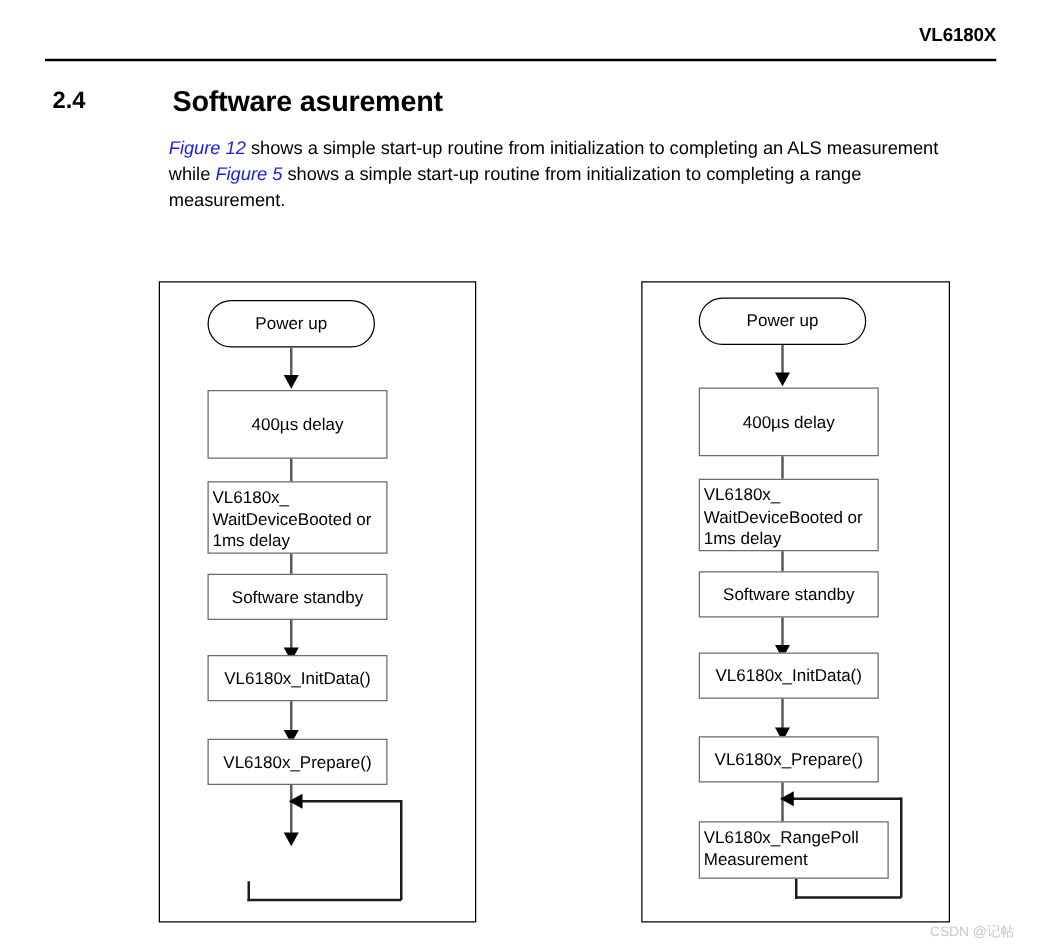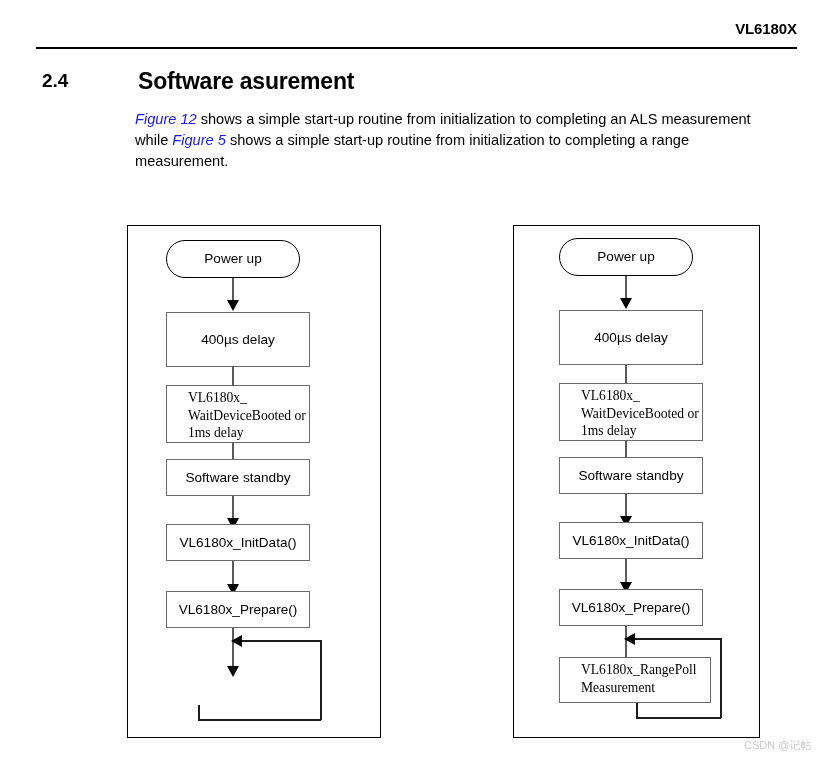--- a/index.html
+++ b/index.html
@@ -114,23 +114,22 @@
     line-height: 17.5px;
     color: #000000;
   }
   .node.center {
     display: flex;
     align-items: center;
     justify-content: center;
     text-align: center;
   }
   .node.left {
-    padding: 3px 0 0 21px;
+    padding: 3px 0 0 3px;
     text-align: left;
-    font-family: Liberation Serif, serif;
   }
   .node.stadium {
     border-radius: 19px;
     border-color: #000000;
     border-width: 1.5px;
   }
 
   
   .conn {
     position: absolute;

